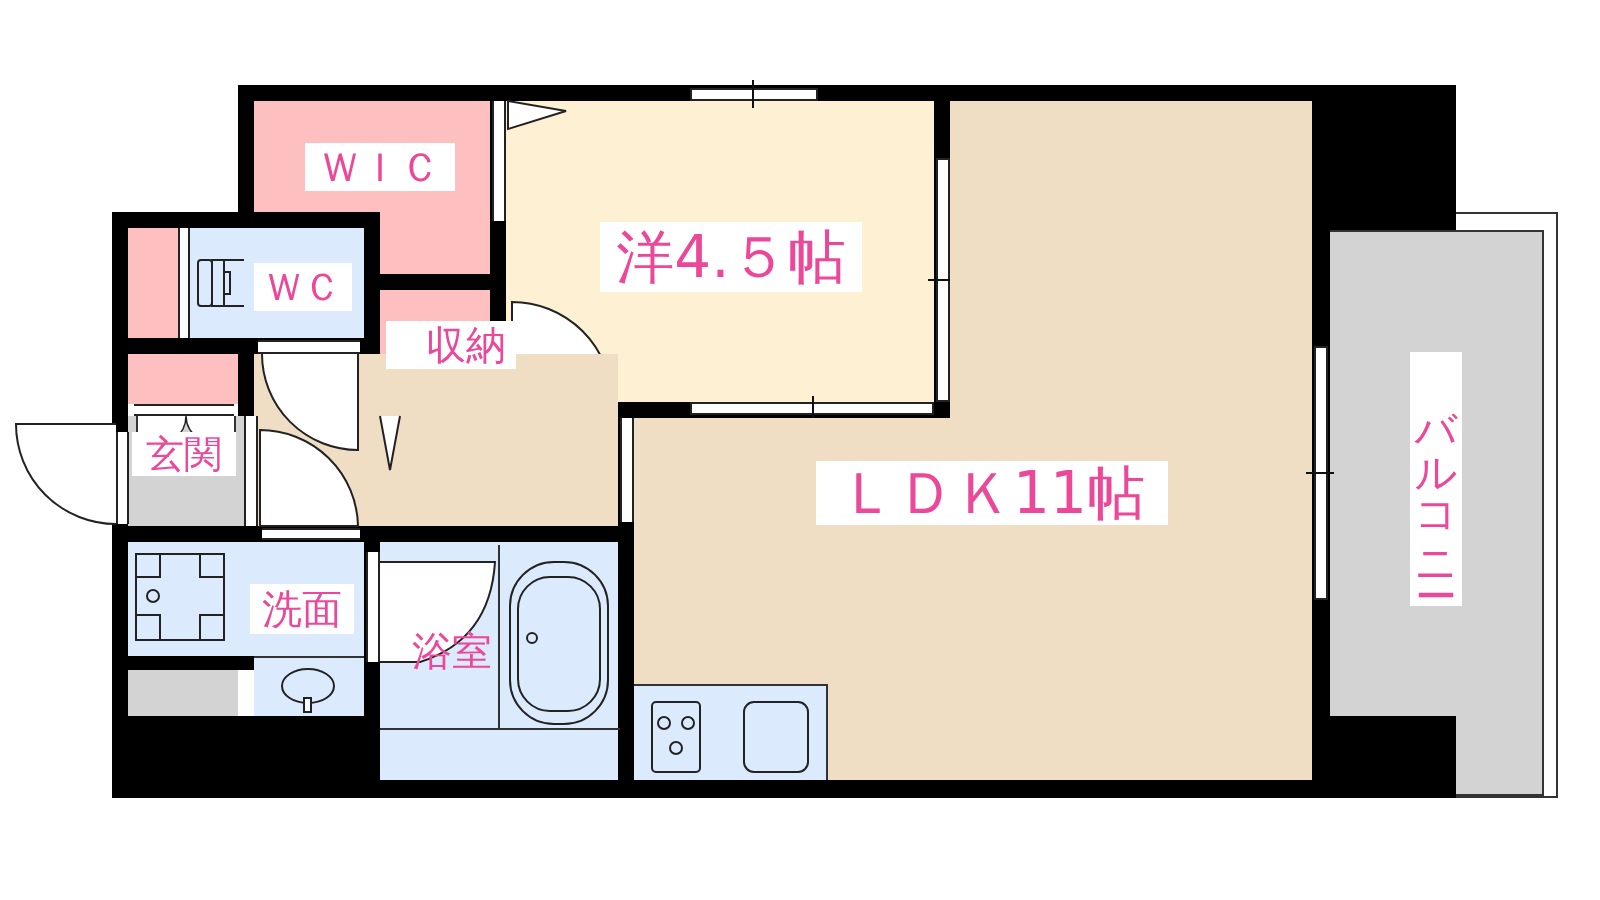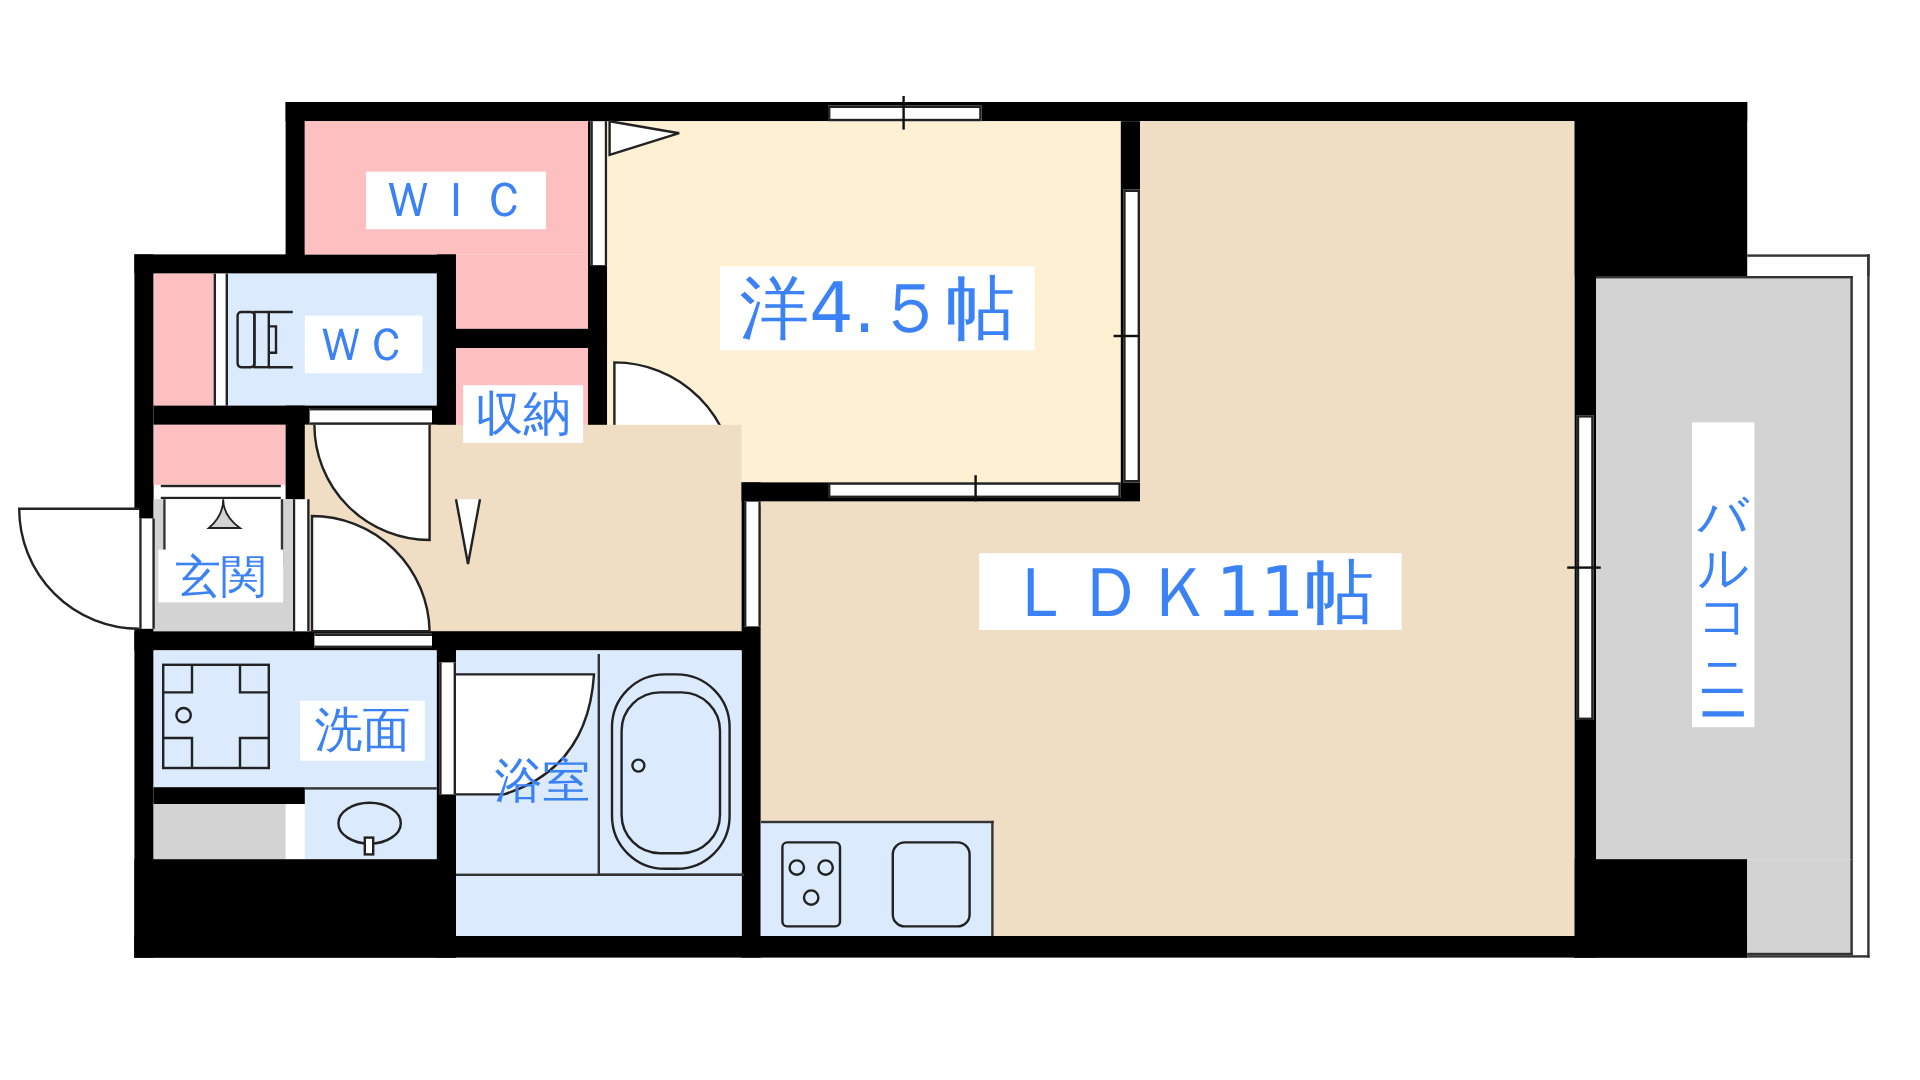--- a/index.html
+++ b/index.html
@@ -6,21 +6,21 @@
   body { width: 1600px; height: 900px; position: relative; overflow: hidden;
          font-family: "DejaVu Sans", "Liberation Sans", sans-serif; }
   .abs { position: absolute; box-sizing: border-box; }
   .wall { background: #000; }
   .pink { background: #fdbfc0; }
   .blue { background: #dbeafc; }
   .cream { background: #fdf0d3; }
   .beige { background: #efdec4; }
   .gray { background: #d3d3d3; }
   .white { background: #ffffff; }
-  .label { position: absolute; background: #fff; color: #3b82f6; white-space: nowrap;
+  .label { position: absolute; background: #fff; color: #ec4899; white-space: nowrap;
            line-height: 1; display: flex; align-items: center; justify-content: center; }
   .win { position: absolute; background: #fff; box-sizing: border-box; border: 2px solid #222; }
   svg { position: absolute; overflow: visible; }
 </style>
 </head>
 <body>
 
 <div class="abs wall" style="left:238px;top:85px;width:1218px;height:16px;"></div>
 <div class="abs wall" style="left:238px;top:85px;width:16px;height:140px;"></div>
 <div class="abs wall" style="left:112px;top:212px;width:268px;height:16px;"></div>
@@ -145,19 +145,19 @@
   <circle cx="26" cy="48" r="6" fill="none" stroke="#222" stroke-width="2"></circle>
 </svg>
 <svg style="left:742px;top:700px;" width="70" height="74">
   <rect x="2" y="2" width="64" height="70" rx="10" fill="none" stroke="#222" stroke-width="2"></rect>
 </svg>
 <div class="win" style="left:1314px;top:346px;width:14px;height:254px;"></div>
 <div class="abs" style="left:1306px;top:472px;width:28px;height:2px;background:#111;"></div>
 
 <div class="label" style="left:305px;top:143px;width:150px;height:48px;font-size:40px;">ＷＩＣ</div>
 <div class="label" style="left:254px;top:263px;width:98px;height:48px;font-size:38px;">ＷＣ</div>
-<div class="label" style="left:386px;top:321px;width:100px;height:48px;font-size:40px;">収納</div>
+<div class="label" style="left:386px;top:321px;width:100px;height:48px;font-size:40px;padding-left:30px;">収納</div>
 <div class="label" style="left:600px;top:222px;width:262px;height:70px;font-size:58px;">洋4.５帖</div>
 <div class="label" style="left:816px;top:461px;width:352px;height:64px;font-size:58px;">ＬＤＫ11帖</div>
 <div class="label" style="left:1410px;top:352px;width:52px;height:254px;font-size:42px;writing-mode:vertical-rl;">バルコニー</div>
-<div class="label" style="left:132px;top:458px;width:104px;height:44px;font-size:38px;">玄関</div>
+<div class="label" style="left:132px;top:432px;width:104px;height:44px;font-size:38px;">玄関</div>
 <div class="label" style="left:250px;top:584px;width:104px;height:50px;font-size:40px;">洗面</div>
 <div class="label" style="left:400px;top:626px;width:104px;height:50px;font-size:40px;background:transparent;text-align:right;">浴室</div>
 
 </body></html>

